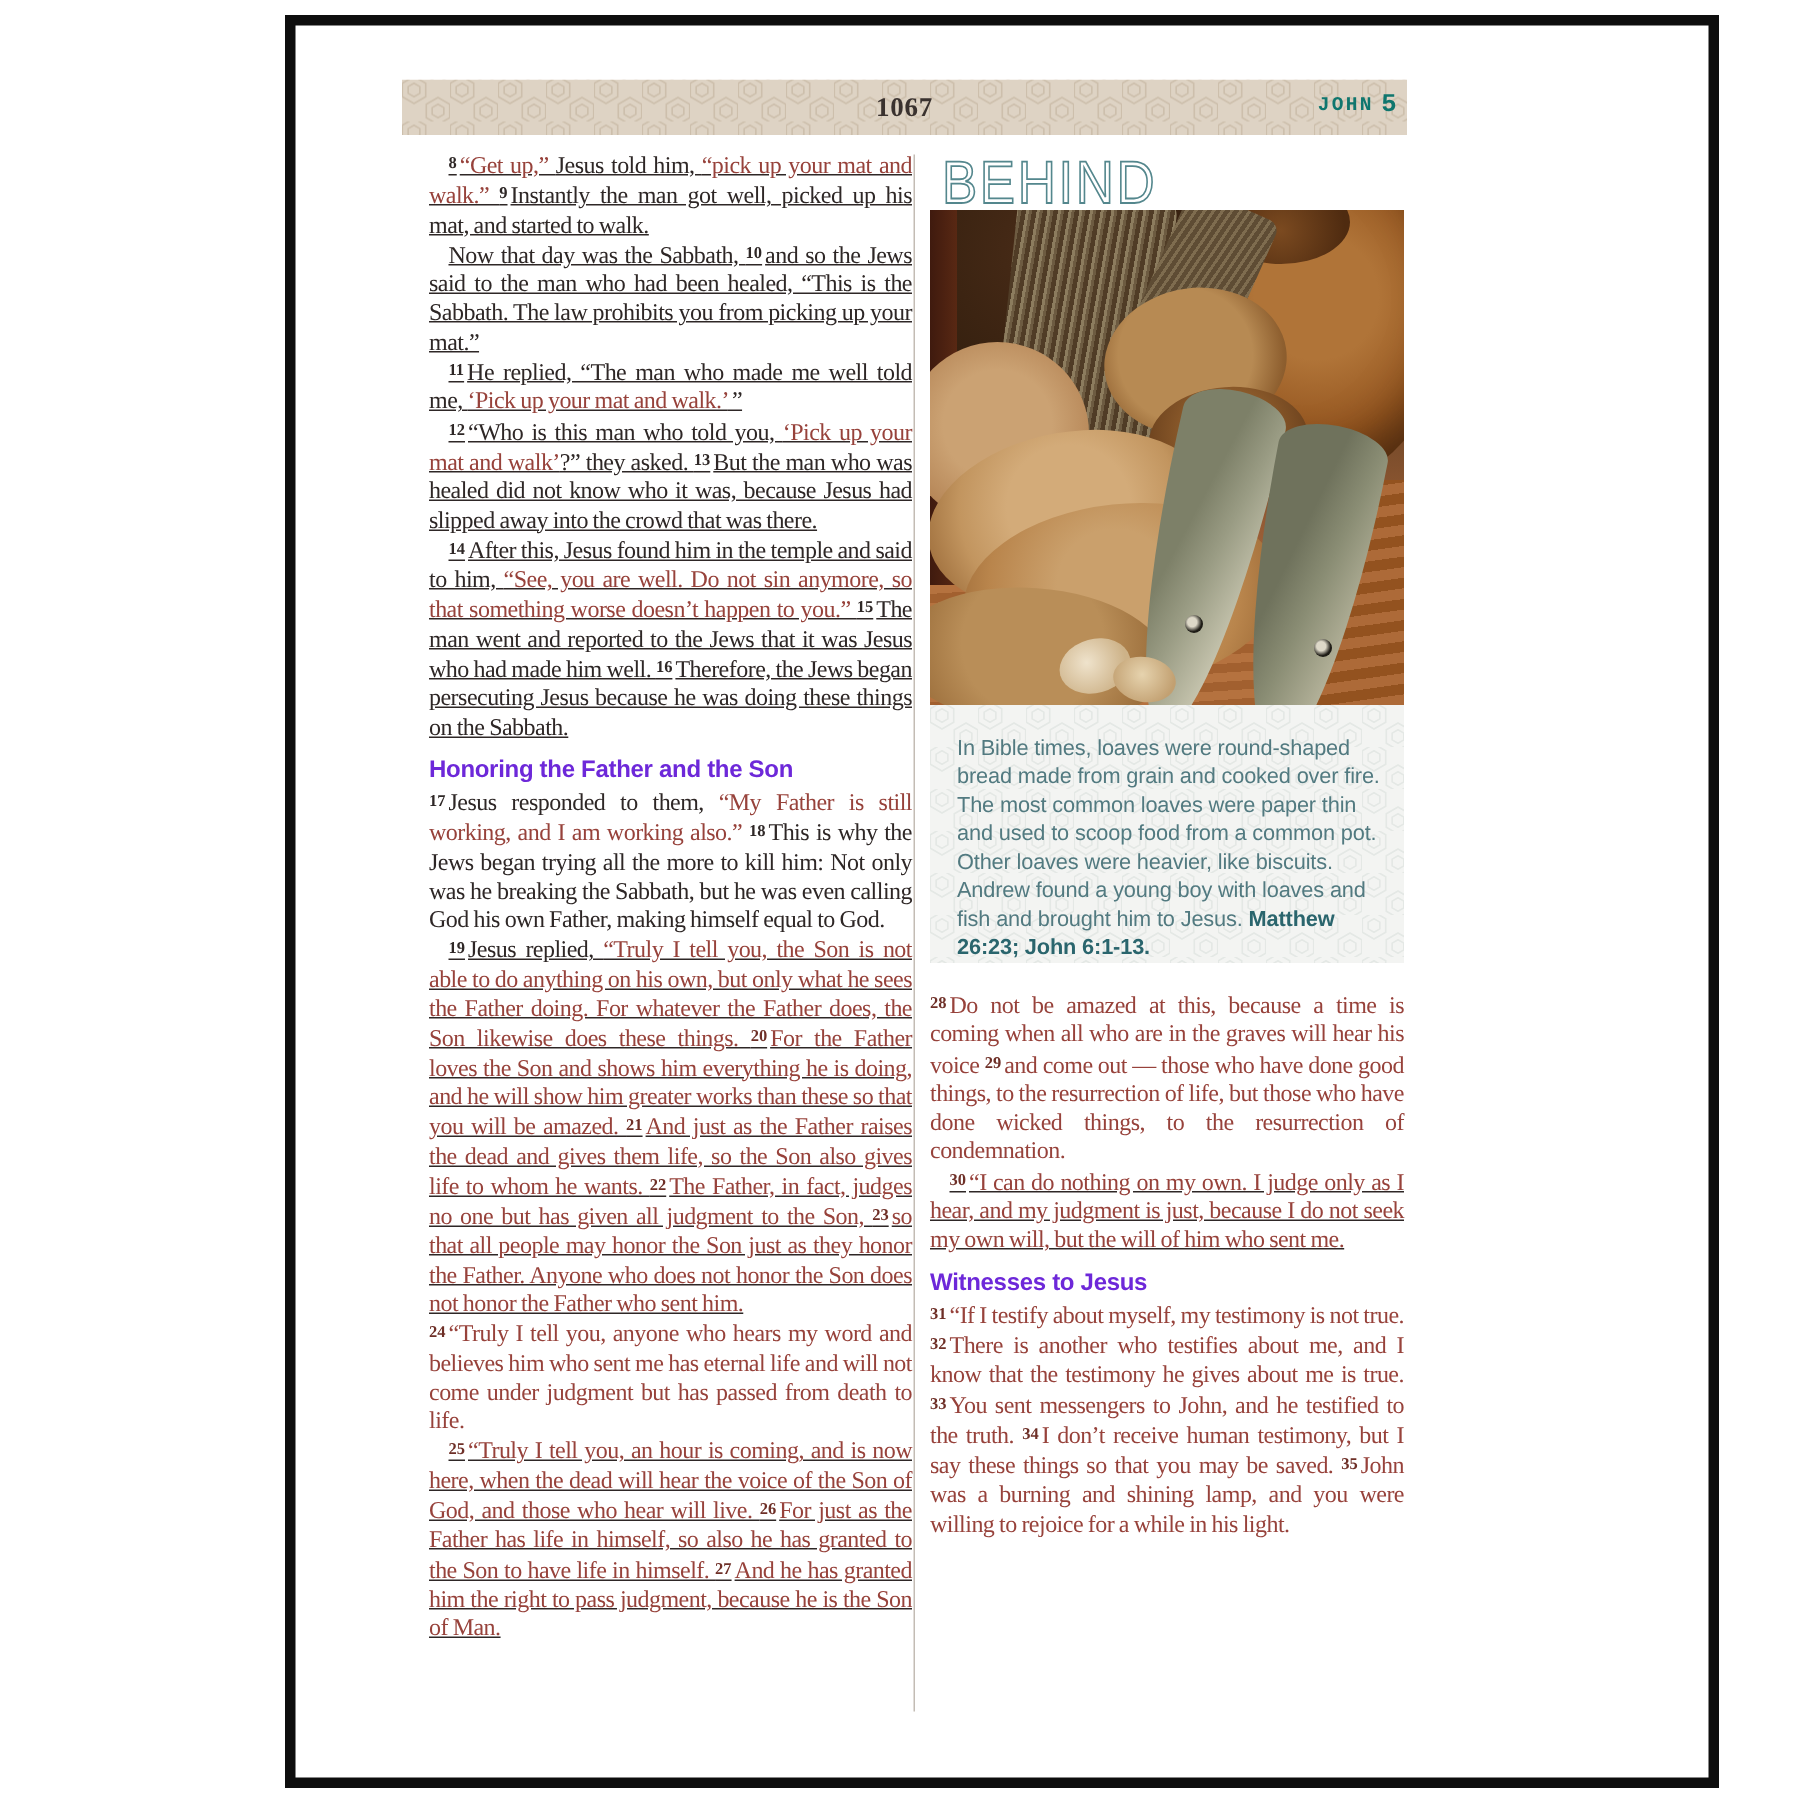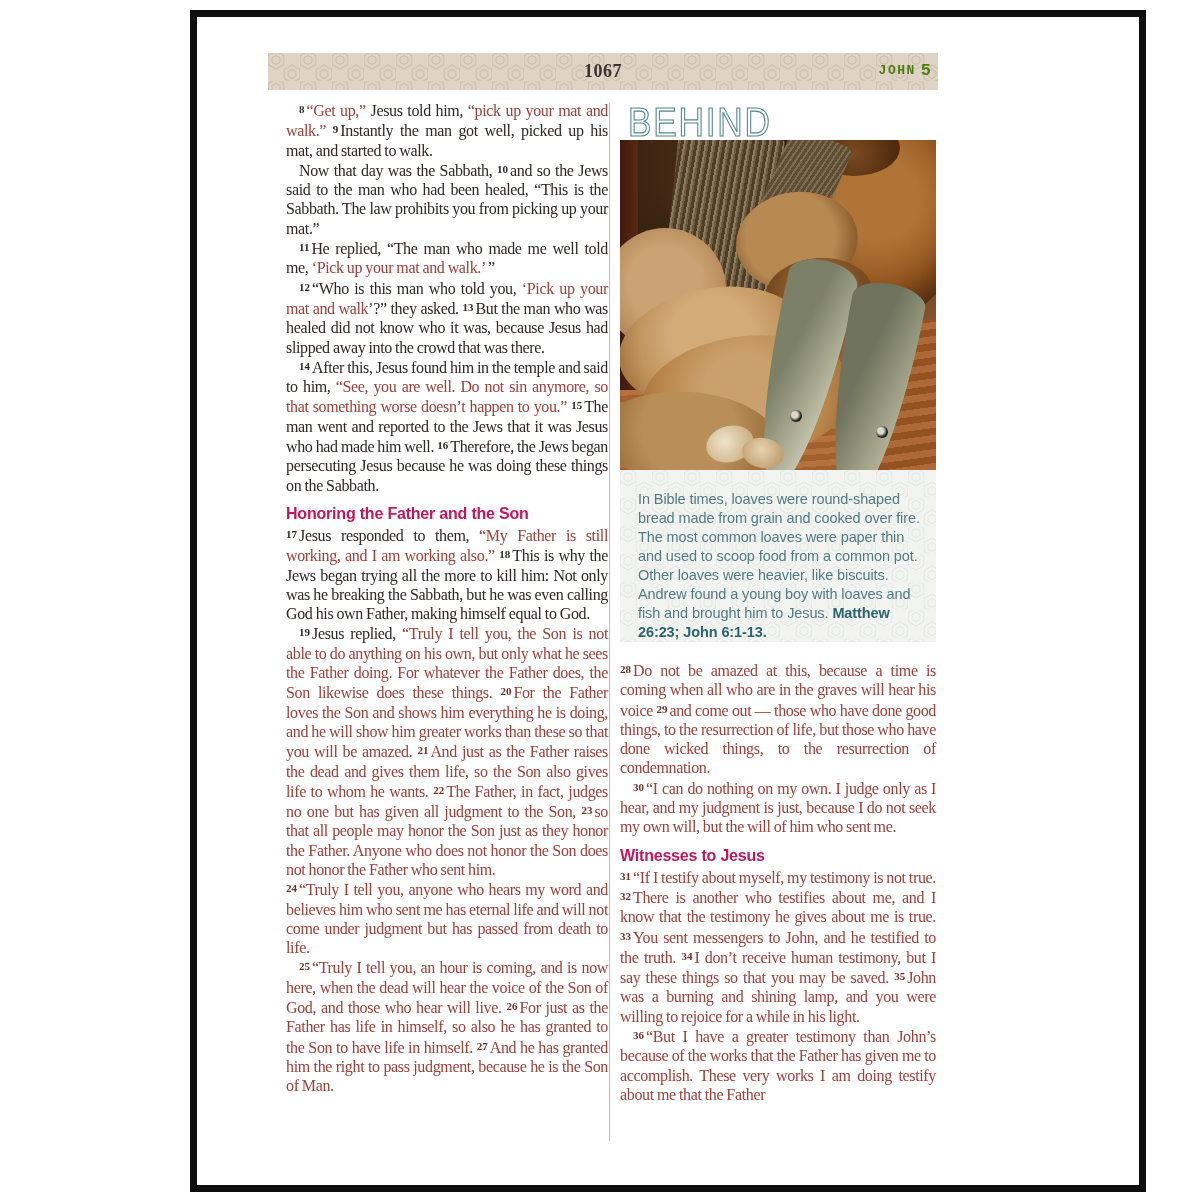--- a/index.html
+++ b/index.html
@@ -6,40 +6,40 @@
   .canvas{position:relative;width:1200px;height:1200px;background:#ffffff;overflow:hidden;
           font-family:"Liberation Serif",serif;}
   .page{position:absolute;left:190px;top:10px;width:956px;height:1182px;background:#ffffff;
         border:7px solid #0e0e0e;box-sizing:border-box;overflow:hidden;}
 
   
   .header-band{position:absolute;left:71px;top:36px;width:670px;height:37px;}
   .patfill{position:absolute;left:0;top:0;width:100%;height:100%;display:block;}
   .pgnum{position:absolute;left:0;right:0;top:8px;text-align:center;z-index:1;
          font:700 18px "Liberation Serif",serif;color:#3a322f;letter-spacing:.5px;}
-  .bookref{position:absolute;right:7px;top:8px;z-index:1;color:#4d7c0f;
+  .bookref{position:absolute;right:7px;top:8px;z-index:1;color:#0f766e;
            font-family:"Liberation Mono",monospace;font-weight:700;white-space:nowrap;}
   .bookref .bk{font-size:13px;letter-spacing:1.5px;vertical-align:1px;}
   .bookref .chap{font-size:17px;margin-left:5px;}
 
   
   .col-left{position:absolute;left:89px;top:83px;width:322px;}
   .vrule{position:absolute;left:412px;top:86px;width:1px;height:1038px;background:#c3bcb4;}
   .col-right{position:absolute;left:423px;top:88px;width:316px;}
 
   
   .para{margin:0;font:16px/19.3px "Liberation Serif",serif;color:#2e2726;
         letter-spacing:-0.35px;word-spacing:-0.5px;text-align:justify;}
-  .ind{text-indent:13px;}
+  .ind{text-indent:13px;text-decoration:underline;}
   .tk{color:#2e2726;}
   .tr{color:#97423b;}
   .nk,.nr{font-weight:700;font-size:11px;vertical-align:3px;margin-right:2px;letter-spacing:0;}
   .nk{color:#2e2726;}
   .nr{color:#6e2f27;}
-  .sect{margin:9px 0 2px;font:700 16px/19px "Liberation Sans",sans-serif;color:#be185d;
+  .sect{margin:9px 0 2px;font:700 16px/19px "Liberation Sans",sans-serif;color:#6d28d9;
         letter-spacing:-0.2px;text-align:left;}
 
   
   .behind{height:34px;margin-left:8px;font:400 40px/34px "Liberation Sans",sans-serif;
           letter-spacing:2px;color:transparent;-webkit-text-stroke:1.2px #54878d;
           transform:scaleX(.88);transform-origin:0 100%;white-space:nowrap;}
   .band2{position:relative;height:40px;margin-top:3px;}
   .thestory{position:relative;z-index:1;display:inline-block;margin-left:8px;top:0;
             font:800 37px/40px "Liberation Sans",sans-serif;color:#2f7078;
             transform:scaleX(.84);transform-origin:0 50%;white-space:nowrap;letter-spacing:0;}
@@ -183,18 +183,17 @@
           </svg>
           <p class="caption"><span>In Bible times, loaves were round-shaped bread made from grain and cooked over fire. The most common loaves were paper thin and used to scoop food from a common pot. Other loaves were heavier, like biscuits. Andrew found a young boy with loaves and fish and brought him to Jesus. </span><span class="capref">Matthew 26:23; John 6:1-13.</span></p>
         </div>
       </div>
 
       <div class="verses">
           <p class="para"><span class="nr">28</span><span class="tr">Do not be amazed at this, because a time is coming when all who are in the graves will hear his voice </span><span class="nr">29</span><span class="tr">and come out — those who have done good things, to the resurrection of life, but those who have done wicked things, to the resurrection of condemnation.</span></p>
           <p class="para ind"><span class="nr">30</span><span class="tr">“I can do nothing on my own. I judge only as I hear, and my judgment is just, because I do not seek my own will, but the will of him who sent me.</span></p>
           <h3 class="sect">Witnesses to Jesus</h3>
           <p class="para"><span class="nr">31</span><span class="tr">“If I testify about myself, my testimony is not true. </span><span class="nr">32</span><span class="tr">There is another who testifies about me, and I know that the testimony he gives about me is true. </span><span class="nr">33</span><span class="tr">You sent messengers to John, and he testified to the truth. </span><span class="nr">34</span><span class="tr">I don’t receive human testimony, but I say these things so that you may be saved. </span><span class="nr">35</span><span class="tr">John was a burning and shining lamp, and you were willing to rejoice for a while in his light.</span></p>
-          <p class="para ind"><span class="nr">36</span><span class="tr">“But I have a greater testimony than John’s because of the works that the Father has given me to accomplish. These very works I am doing testify about me that the Father</span></p>
         </div>
     </div>
 
   </div>
 </div>
 
 </body></html>

